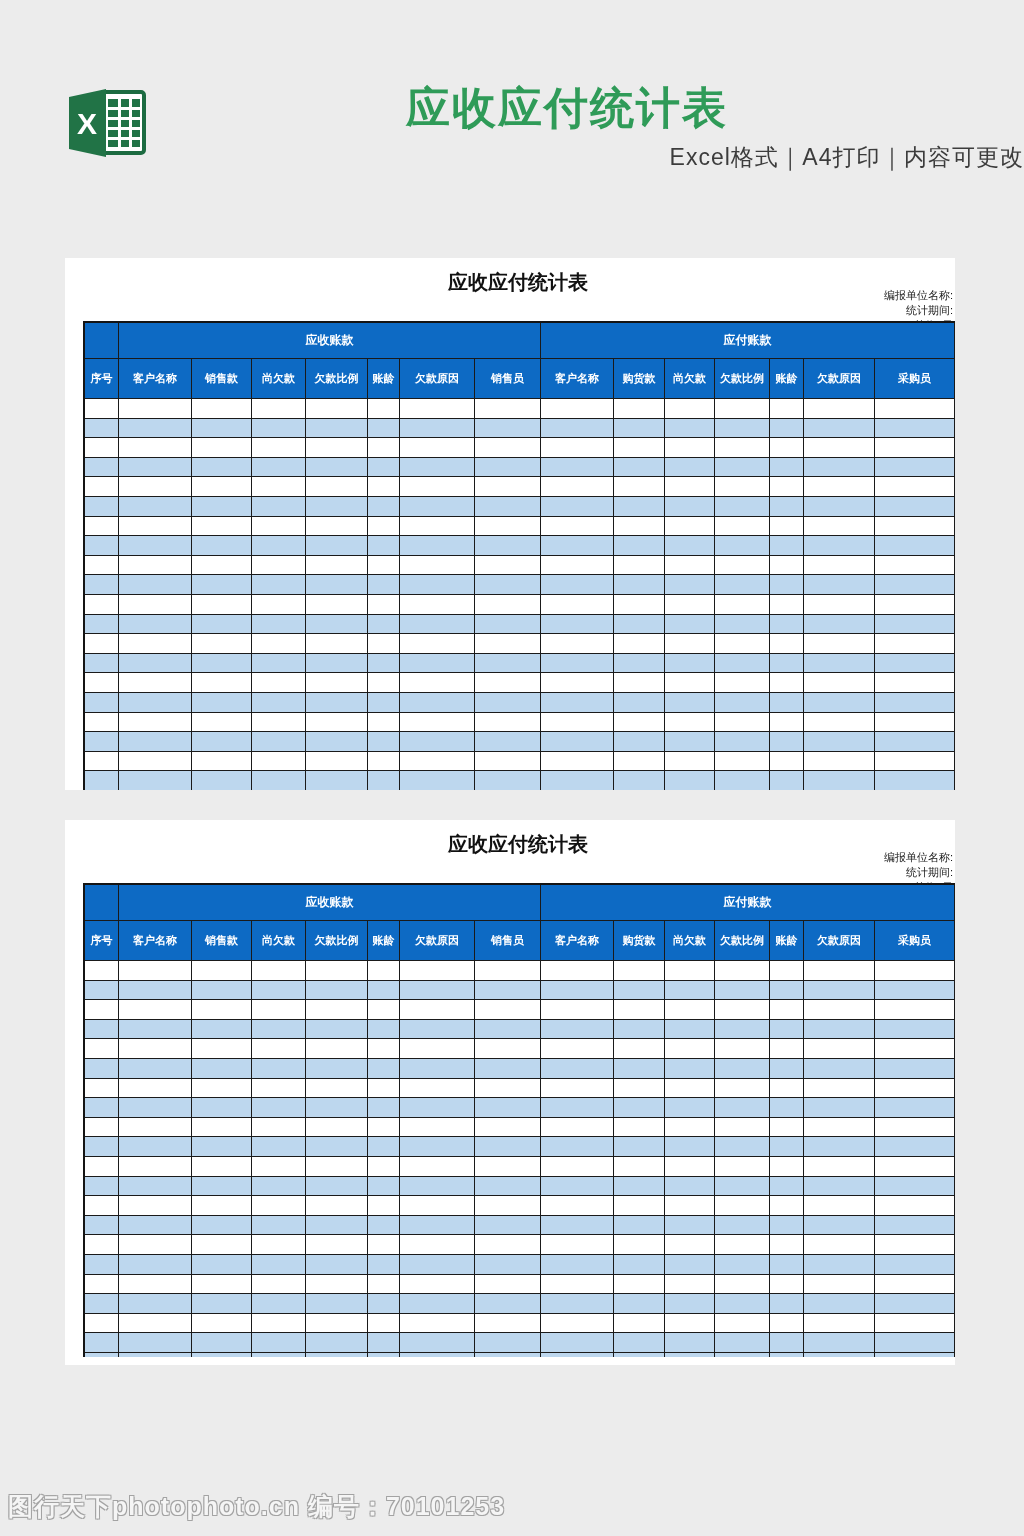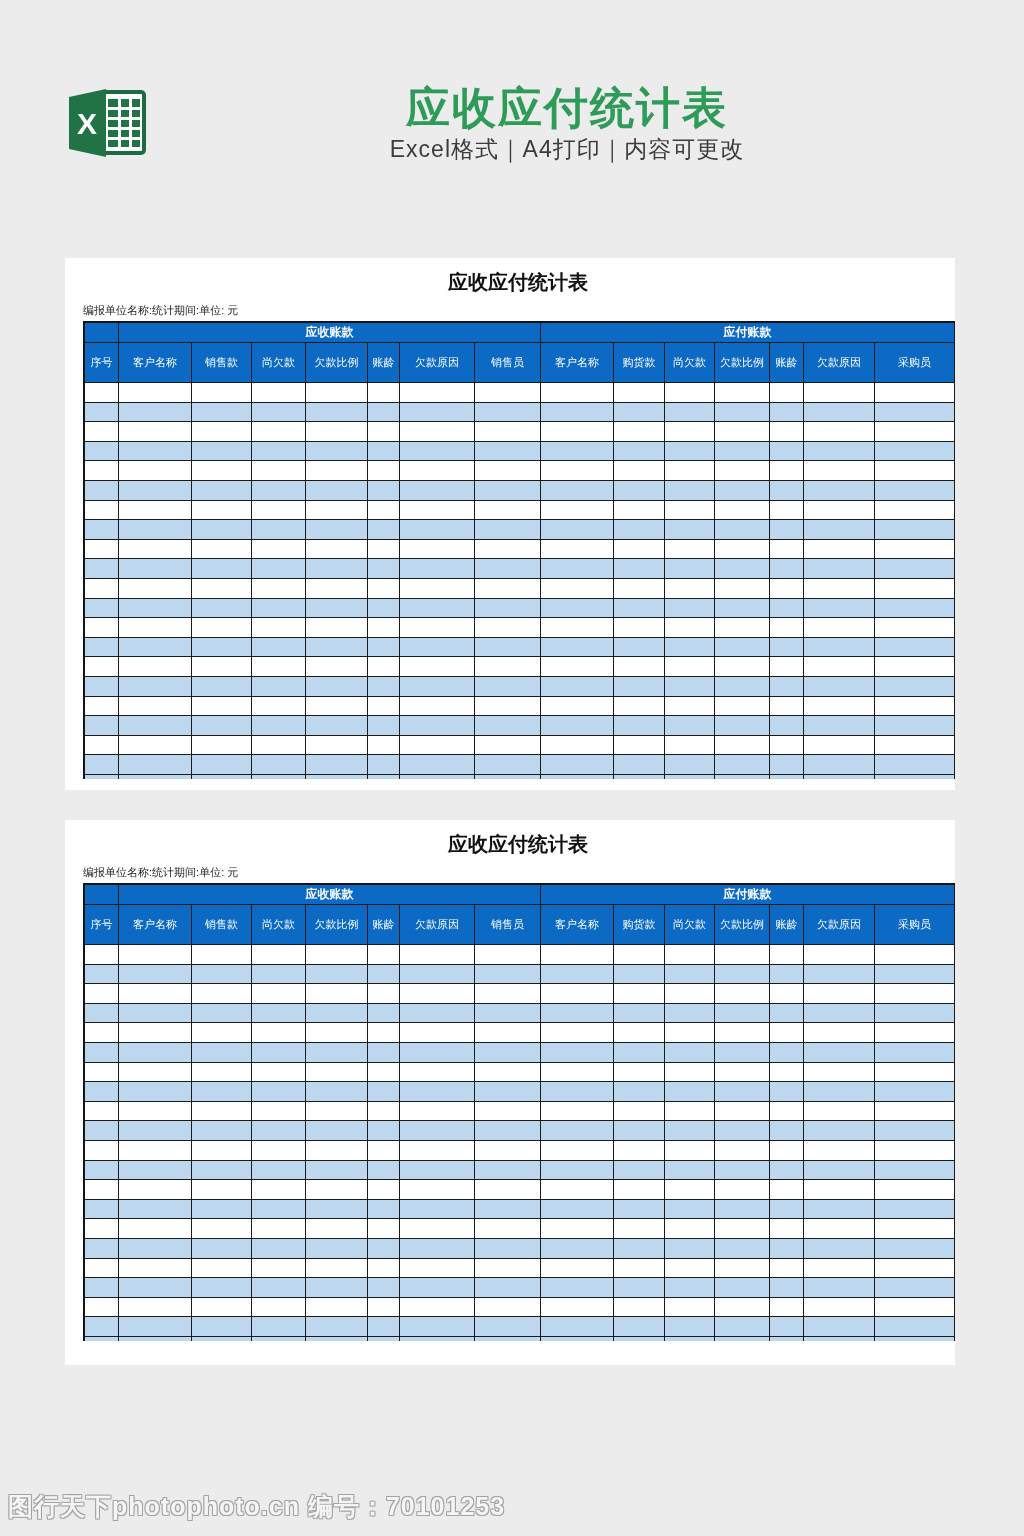--- a/index.html
+++ b/index.html
@@ -11,48 +11,48 @@
     overflow:hidden;
   }
   
   .logo{position:absolute;left:64px;top:86px;width:84px;height:74px;}
   .header-text{position:absolute;left:110px;right:0;top:82px;text-align:center;}
   .page-title{
     font-size:44px;font-weight:bold;color:#2f9b58;
     letter-spacing:2px;line-height:52px;
   }
   .page-subtitle{
-    font-size:23px;color:#3c3c3c;letter-spacing:1px;
+    margin-top:8px;font-size:23px;color:#3c3c3c;letter-spacing:1px;text-align:right;
   }
   
   .panel{position:absolute;left:65px;width:890px;background:#ffffff;overflow:hidden;}
   .panel-1{top:258px;height:532px;}
   .panel-2{top:820px;height:545px;}
   .sheet-inner{margin:0 2px 0 18px;}
   .sheet-title{
     padding-top:13px;font-size:20px;font-weight:bold;color:#111;
     text-align:center;line-height:22px;
   }
   .info-row{
-    margin-top:10px;display:flex;justify-content:flex-start;
-    align-items:flex-end;font-size:11px;color:#1c1c1c;height:15px;
+    margin-top:10px;display:flex;justify-content:center;
+    align-items:flex-end;font-size:11px;color:#1c1c1c;height:15px;flex-direction:column;
   }
   
   .sheet-grid{
     margin-top:3px;display:grid;width:max-content;
     border:2px solid #141414;border-bottom:none;background:#fff;
   }
   .cell{
     box-sizing:border-box;
     border-right:1px solid #1a1a1a;border-bottom:1px solid #1a1a1a;
     display:flex;align-items:center;justify-content:center;
     overflow:hidden;white-space:nowrap;
   }
-  .group{height:20px;background:#0d6ac4;color:#fff;font-weight:bold;font-size:12px;}
-  .colhead{height:40px;background:#0d6ac4;color:#fff;font-weight:normal;font-size:11px;}
+  .group{height:36px;background:#0d6ac4;color:#fff;font-weight:bold;font-size:12px;}
+  .colhead{height:40px;background:#0d6ac4;color:#fff;font-weight:bold;font-size:11px;}
   .bodycell{height:19.6px;background:#ffffff;}
   .stripe{background:#bdd7ee;}
   .sliver{height:4px;border-bottom:none;}
   
   .watermark{
     position:absolute;left:8px;bottom:13px;
     font-size:25px;font-weight:bold;letter-spacing:1px;color:#f5f5f5;
     text-shadow:-1px -1px 0 #a3a3a3,1px -1px 0 #a3a3a3,-1px 1px 0 #a3a3a3,1px 1px 0 #a3a3a3;
   }
 </style>

